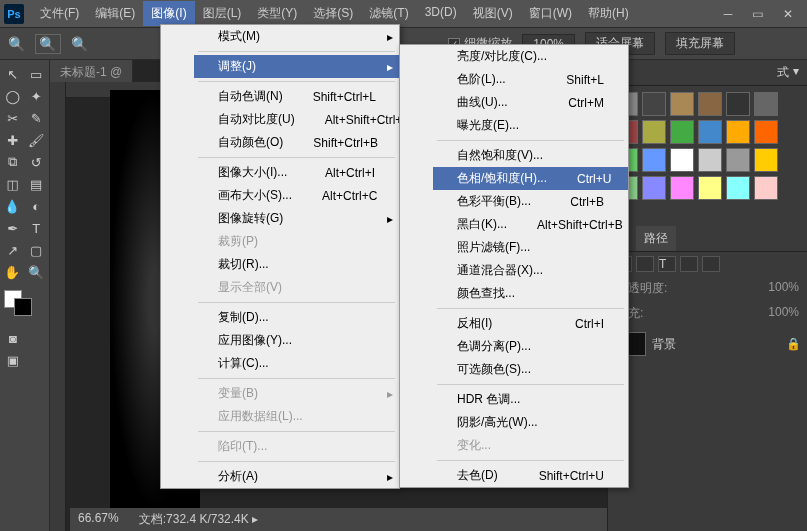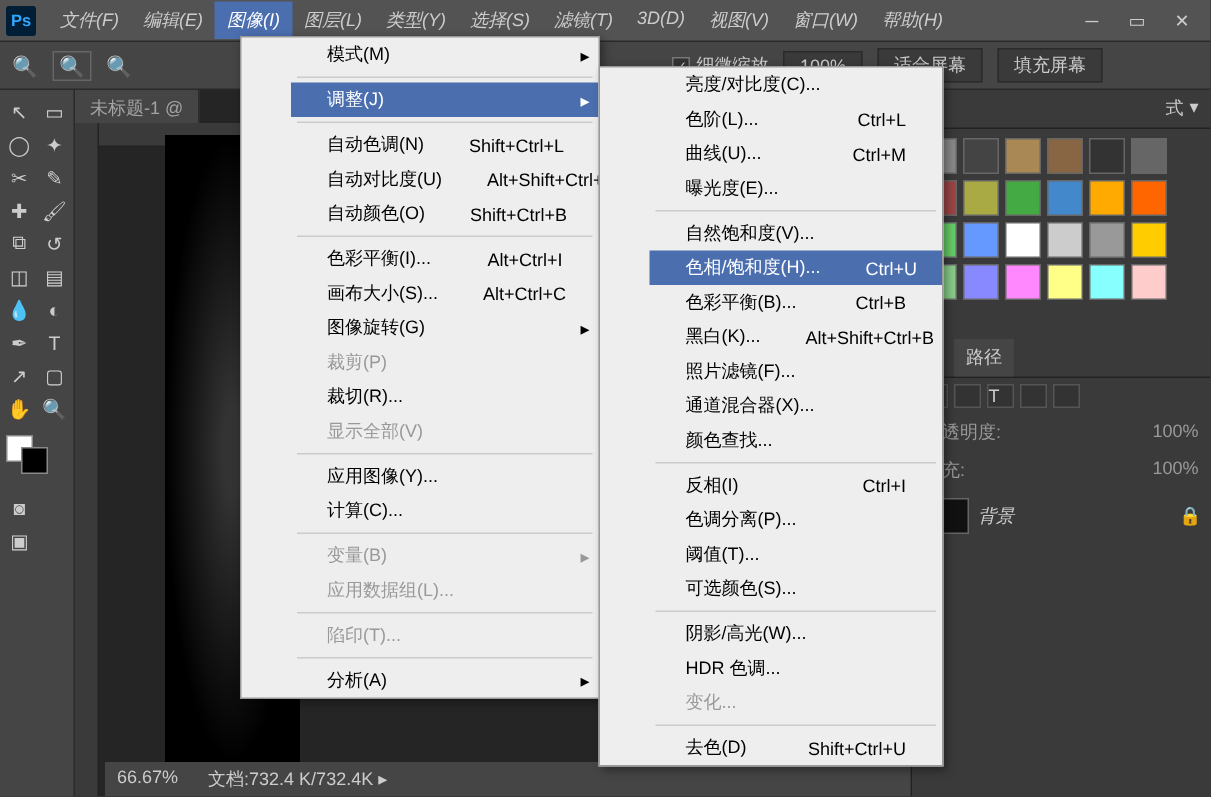--- a/index.html
+++ b/index.html
@@ -1,20 +1,20 @@
 <!DOCTYPE html>
 <html><head>
 <meta charset="utf-8">
 <style>
 * { margin: 0; padding: 0; box-sizing: border-box; font-family: "Microsoft YaHei", sans-serif; font-size: 12px; user-select: none; }
 body { background: #535353; width: 807px; height: 531px; overflow: hidden; position: relative; color: #ccc; }
 .titlebar { background: #535353; height: 28px; display: flex; align-items: center; padding: 0 4px; border-bottom: 1px solid #2a2a2a; }
 .ps-icon { width: 20px; height: 20px; background: #001e36; color: #31a8ff; display: flex; align-items: center; justify-content: center; font-weight: bold; font-size: 11px; border-radius: 2px; margin-right: 8px; }
 .menu-bar { display: flex; }
-.menu-item { padding: 4px 8px; cursor: default; font-style: italic; }
+.menu-item { padding: 4px 8px; cursor: default; }
 .menu-item.active { background: #4b6eaf; color: #fff; }
 .window-controls { margin-left: auto; display: flex; }
 .win-btn { width: 30px; height: 20px; display: flex; align-items: center; justify-content: center; color: #ccc; }
 .options-bar { background: #454545; height: 32px; display: flex; align-items: center; padding: 0 8px; border-bottom: 1px solid #2a2a2a; gap: 10px; }
 .zoom-icon { color: #ccc; font-size: 14px; }
 .checkbox-label { display: flex; align-items: center; gap: 4px; margin-left: 350px; }
 .checkbox { width: 12px; height: 12px; background: #333; border: 1px solid #777; display: flex; align-items: center; justify-content: center; color: #ccc; font-size: 9px; }
 .btn { background: #3a3a3a; border: 1px solid #2a2a2a; padding: 2px 10px; color: #ccc; }
 .main { display: flex; height: calc(100% - 60px); }
 .toolbox { background: #454545; width: 50px; border-right: 1px solid #2a2a2a; padding: 4px 2px; }
@@ -205,21 +205,21 @@
       <div class="layer-opacity">
         <span>不透明度:</span>
         <span>100%</span>
       </div>
       <div class="layer-opacity">
         <span>填充:</span>
         <span>100%</span>
       </div>
       <div class="layer-row">
         <div class="layer-thumb"></div>
-        <span style="font-style:italic">背景</span>
+        <span style="">背景</span>
         <span style="margin-left:auto">🔒</span>
       </div>
     </div>
   </div>
 </div>
 
 <div class="dropdown menu1">
   <div class="dropdown-item">
       <span>模式(M)</span>
       <span class="arrow">▸</span>
@@ -237,21 +237,21 @@
   <div class="dropdown-item">
       <span>自动对比度(U)</span>
       <span class="shortcut">Alt+Shift+Ctrl+L</span>
     </div>
   <div class="dropdown-item">
       <span>自动颜色(O)</span>
       <span class="shortcut">Shift+Ctrl+B</span>
     </div>
   <div class="dropdown-sep"></div>
   <div class="dropdown-item">
-      <span>色彩平衡(I)...</span>
+      <span>图像大小(I)...</span>
       <span class="shortcut">Alt+Ctrl+I</span>
     </div>
   <div class="dropdown-item">
       <span>画布大小(S)...</span>
       <span class="shortcut">Alt+Ctrl+C</span>
     </div>
   <div class="dropdown-item">
       <span>图像旋转(G)</span>
       <span class="arrow">▸</span>
     </div>
@@ -259,20 +259,23 @@
       <span>裁剪(P)</span>
     </div>
   <div class="dropdown-item">
       <span>裁切(R)...</span>
     </div>
   <div class="dropdown-item disabled">
       <span>显示全部(V)</span>
     </div>
   <div class="dropdown-sep"></div>
   <div class="dropdown-item">
+      <span>复制(D)...</span>
+    </div>
+  <div class="dropdown-item">
       <span>应用图像(Y)...</span>
     </div>
   <div class="dropdown-item">
       <span>计算(C)...</span>
     </div>
   <div class="dropdown-sep"></div>
   <div class="dropdown-item disabled">
       <span>变量(B)</span>
       <span class="arrow">▸</span>
     </div>
@@ -289,21 +292,21 @@
       <span class="arrow">▸</span>
     </div>
 </div>
 
 <div class="dropdown submenu">
   <div class="dropdown-item">
       <span>亮度/对比度(C)...</span>
     </div>
   <div class="dropdown-item">
       <span>色阶(L)...</span>
-      <span class="shortcut">Ctrl+L</span>
+      <span class="shortcut">Shift+L</span>
     </div>
   <div class="dropdown-item">
       <span>曲线(U)...</span>
       <span class="shortcut">Ctrl+M</span>
     </div>
   <div class="dropdown-item">
       <span>曝光度(E)...</span>
     </div>
   <div class="dropdown-sep"></div>
   <div class="dropdown-item">
@@ -332,31 +335,28 @@
     </div>
   <div class="dropdown-sep"></div>
   <div class="dropdown-item">
       <span>反相(I)</span>
       <span class="shortcut">Ctrl+I</span>
     </div>
   <div class="dropdown-item">
       <span>色调分离(P)...</span>
     </div>
   <div class="dropdown-item">
-      <span>阈值(T)...</span>
-    </div>
-  <div class="dropdown-item">
       <span>可选颜色(S)...</span>
     </div>
   <div class="dropdown-sep"></div>
   <div class="dropdown-item">
+      <span>HDR 色调...</span>
+    </div>
+  <div class="dropdown-item">
       <span>阴影/高光(W)...</span>
-    </div>
-  <div class="dropdown-item">
-      <span>HDR 色调...</span>
     </div>
   <div class="dropdown-item disabled">
       <span>变化...</span>
     </div>
   <div class="dropdown-sep"></div>
   <div class="dropdown-item">
       <span>去色(D)</span>
       <span class="shortcut">Shift+Ctrl+U</span>
     </div>
 

